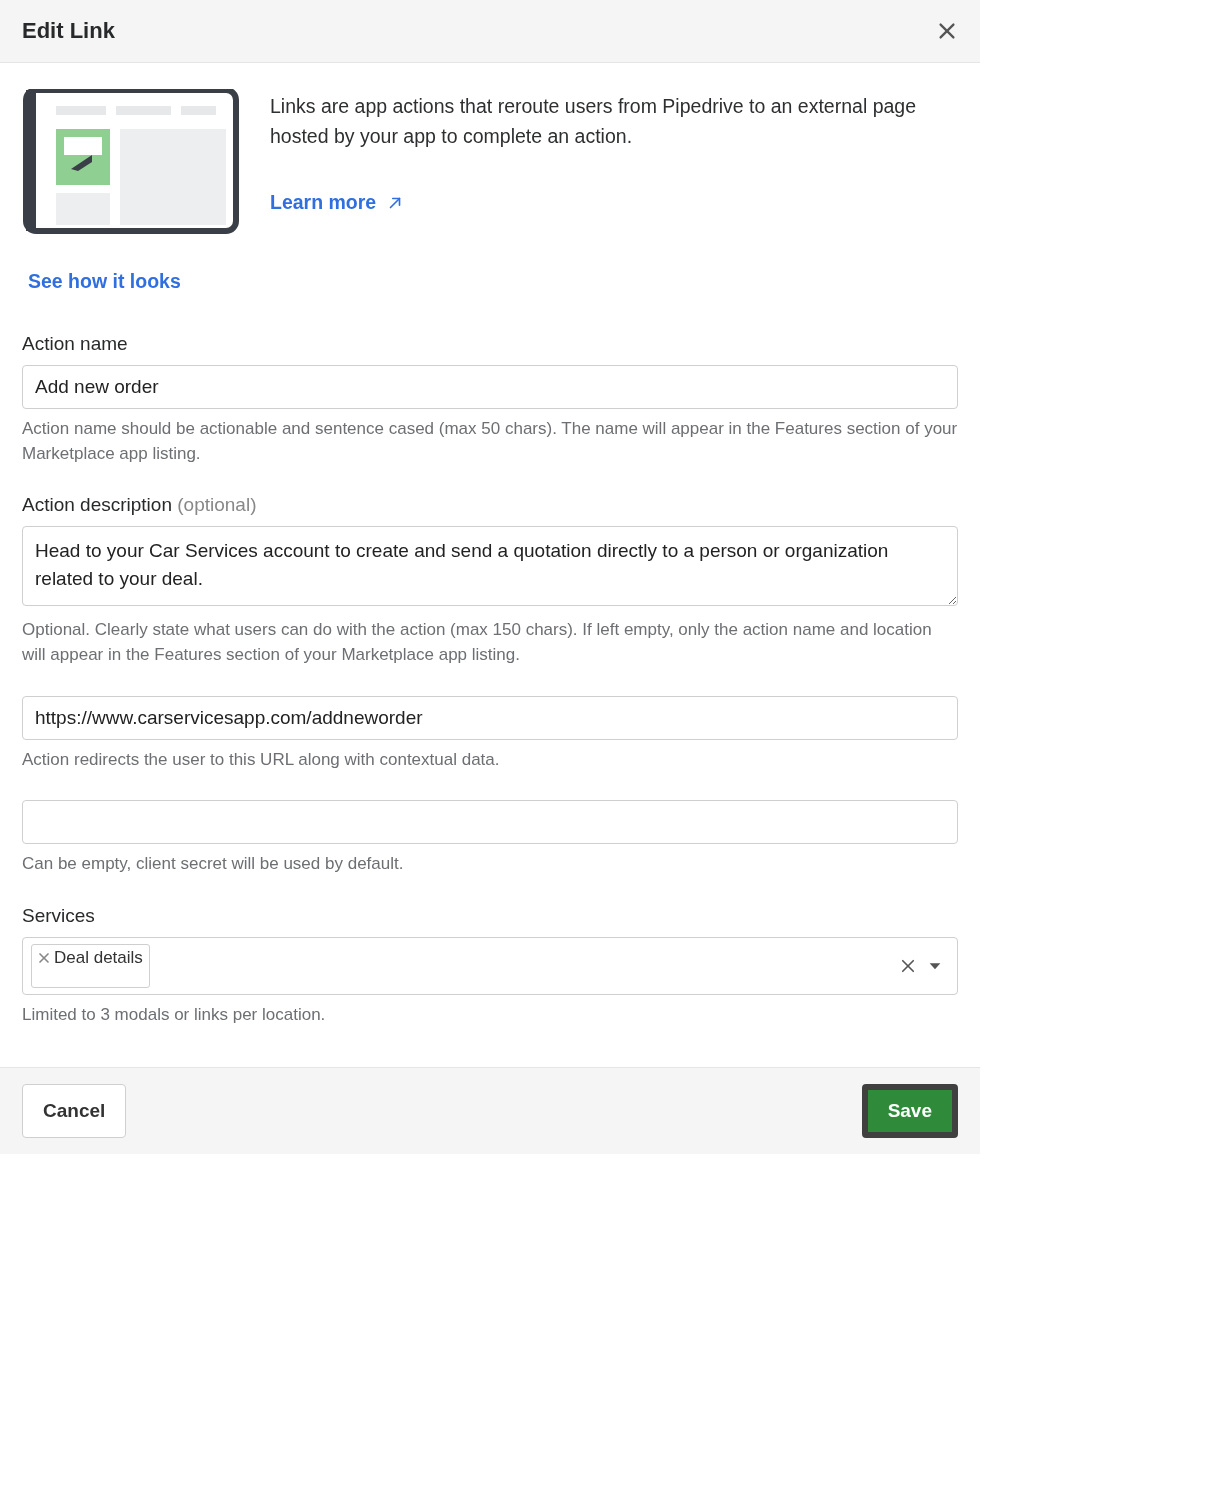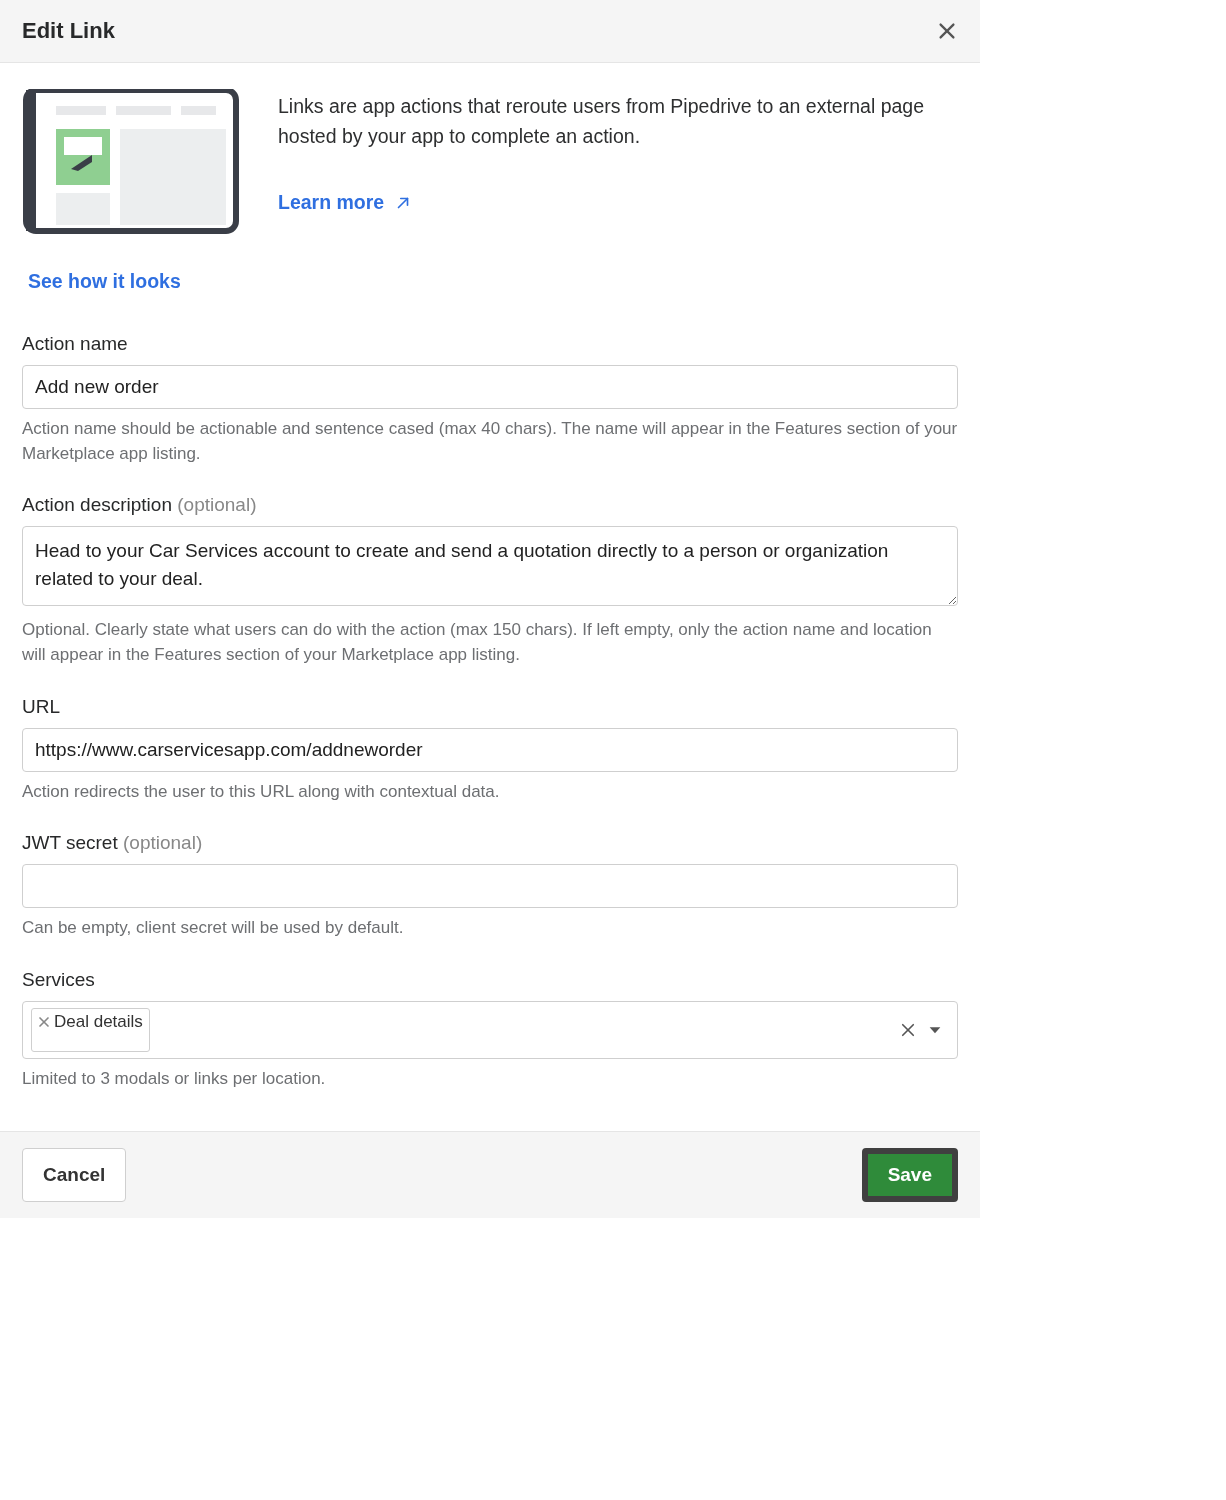--- a/index.html
+++ b/index.html
@@ -26,21 +26,21 @@
     width: 22px;
     height: 22px;
     cursor: pointer;
     color: #555;
   }
   .modal-body {
     padding: 26px 22px 30px 22px;
   }
   .intro-row {
     display: flex;
-    gap: 36px;
+    gap: 28px;
     align-items: flex-start;
   }
   .illustration {
     flex-shrink: 0;
   }
   .intro-text-col {
     flex: 1;
     padding-top: 2px;
   }
   .intro-desc {
@@ -212,41 +212,37 @@
     </div>
   </div>
 
   <a class="see-how-link">See how it looks</a>
 
   <div class="form-section">
 
     <div class="form-group">
       <label class="field-label">Action name</label>
       <input type="text" class="text-input" value="Add new order" style="">
-      <p class="help-text">Action name should be actionable and sentence cased (max 40 chars). The name will appear in the Features section of your Marketplace app listing.</p>
+      <p class="help-text">Action name should be actionable and sentence cased (max 50 chars). The name will appear in the Features section of your Marketplace app listing.</p>
     </div>
 
     <div class="form-group">
       <label class="field-label">
         <span>Action description </span><span class="optional">(optional)</span>
       </label>
       <textarea class="textarea" rows="2" style="">Head to your Car Services account to create and send a quotation directly to a person or organization related to your deal.</textarea>
       <p class="help-text">Optional. Clearly state what users can do with the action (max 150 chars). If left empty, only the action name and location will appear in the Features section of your Marketplace app listing.</p>
     </div>
 
     <div class="form-group">
-      <label class="field-label">URL</label>
       <input type="text" class="text-input" value="https://www.carservicesapp.com/addneworder" style="">
       <p class="help-text">Action redirects the user to this URL along with contextual data.</p>
     </div>
 
     <div class="form-group">
-      <label class="field-label">
-        <span>JWT secret </span><span class="optional">(optional)</span>
-      </label>
       <input type="text" class="text-input" value="" style="">
       <p class="help-text">Can be empty, client secret will be used by default.</p>
     </div>
 
     <div class="form-group" style="margin-bottom:10px">
       <label class="field-label">Services</label>
       <div class="locations-select">
         <span class="tag">
           <svg class="tag-close" viewBox="0 0 24 24" fill="none" stroke="currentColor" stroke-width="2.5" stroke-linecap="round">
             <line x1="6" y1="6" x2="18" y2="18"></line>

